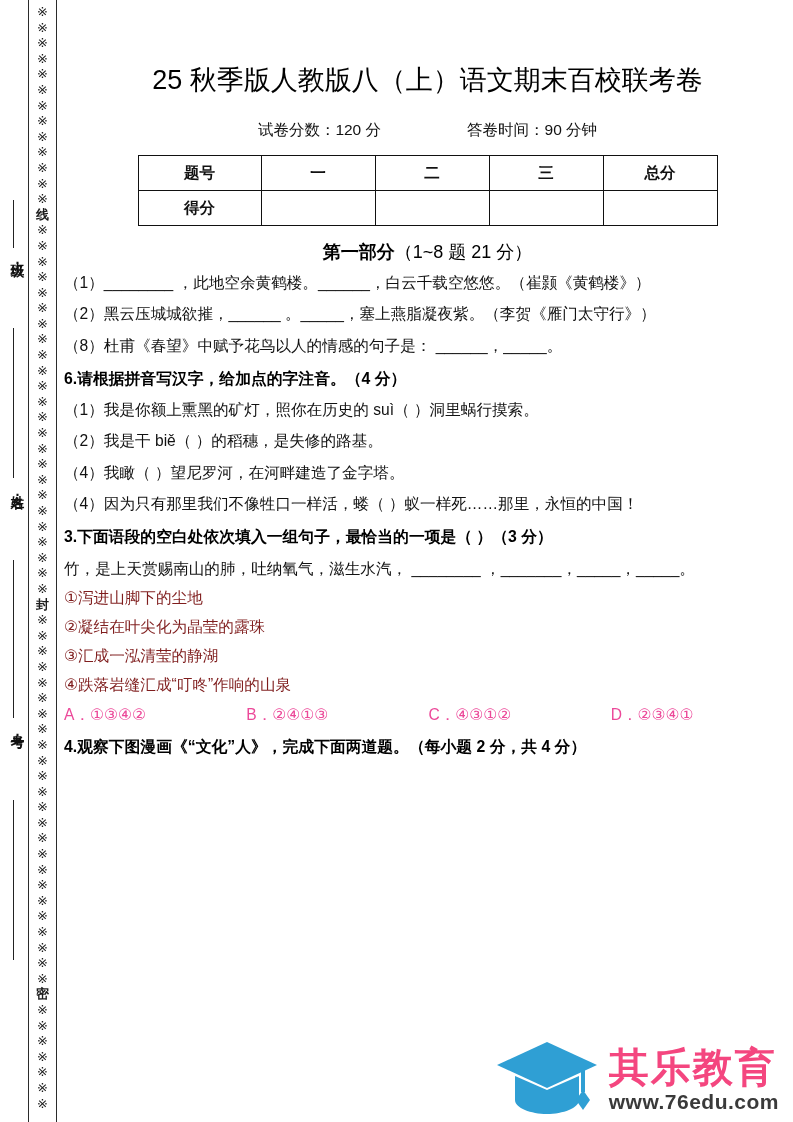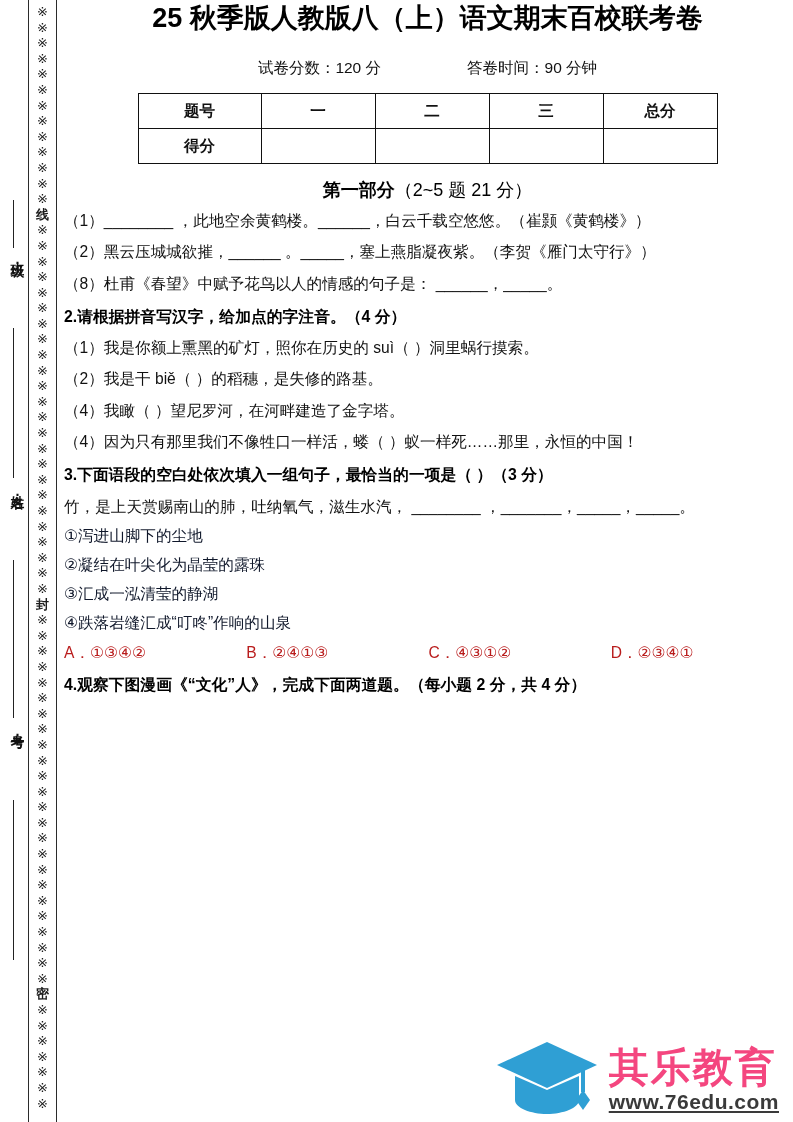--- a/index.html
+++ b/index.html
@@ -79,23 +79,24 @@
   #content {
     position: absolute;
     left: 62px;
     top: 0;
     width: 731px;
     height: 1122px;
   }
 
   .title {
     margin: 0;
+    padding-top: 62px;
     text-align: center;
     font-size: 27px;
-    font-weight: bold;
+    font-weight: normal;
     letter-spacing: 0px;
     color: #000;
     white-space: nowrap;
   }
 
   .meta-row {
     margin-top: 22px;
     display: flex;
     justify-content: center;
     gap: 86px;
@@ -141,28 +142,28 @@
     font-size: 15.6px;
     line-height: 1.62;
     color: #111;
     padding-left: 2px;
     text-align: justify;
   }
   .opt-line {
     margin: 5px 0 0 0;
     font-size: 15.6px;
     line-height: 1.55;
-    color: #0f172a;
+    color: #7f1d1d;
     padding-left: 2px;
   }
   .answers-row {
     margin: 7px 0 0 0;
     display: flex;
     font-size: 15.6px;
-    color: #b91c1c;
+    color: #ec4899;
     padding-left: 2px;
   }
   .answers-row .ans { width: 25%; }
 
   
   #logo {
     position: absolute;
     right: 14px;
     bottom: 6px;
     display: flex;
@@ -301,28 +302,28 @@
         <td class="head-label">得分</td>
         <td class="blank"></td>
         <td class="blank"></td>
         <td class="blank"></td>
         <td class="blank"></td>
       </tr>
     </tbody>
       </table>
 
     <div class="part-header">
-      <span class="bold">第一部分</span><span>（2~5 题    21 分）</span>
+      <span class="bold">第一部分</span><span>（1~8 题    21 分）</span>
     </div>
 
     <p class="q-body">（1）________ ，此地空余黄鹤楼。______，白云千载空悠悠。（崔颢《黄鹤楼》）</p>
     <p class="q-body">（2）黑云压城城欲摧，______ 。_____，塞上燕脂凝夜紫。（李贺《雁门太守行》）</p>
     <p class="q-body">（8）杜甫《春望》中赋予花鸟以人的情感的句子是： ______，_____。</p>
 
-    <p class="q-title">2.请根据拼音写汉字，给加点的字注音。（4 分）</p>
+    <p class="q-title">6.请根据拼音写汉字，给加点的字注音。（4 分）</p>
     <p class="q-body">（1）我是你额上熏黑的矿灯，照你在历史的 suì（            ）洞里蜗行摸索。</p>
     <p class="q-body">（2）我是干 biě（            ）的稻穗，是失修的路基。</p>
     <p class="q-body">（4）我瞰（        ）望尼罗河，在河畔建造了金字塔。</p>
     <p class="q-body">（4）因为只有那里我们不像牲口一样活，蝼（        ）蚁一样死……那里，永恒的中国！</p>
 
     <p class="q-title">3.下面语段的空白处依次填入一组句子，最恰当的一项是（  ）（3 分）</p>
     <p class="q-body">竹，是上天赏赐南山的肺，吐纳氧气，滋生水汽， ________ ，_______，_____，_____。</p>
     <p class="opt-line">①泻进山脚下的尘地</p>
     <p class="opt-line">②凝结在叶尖化为晶莹的露珠</p>
     <p class="opt-line">③汇成一泓清莹的静湖</p>
@@ -341,17 +342,17 @@
   <div id="logo">
     <svg id="cap-icon" viewBox="0 0 104 80">
       <polygon points="52,6 102,29 52,52 2,29" fill="#2f9fd4"></polygon>
       <path d="M20,40 L20,64 C20,72 36,78 52,78 C68,78 84,72 84,64 L84,40 L52,54 Z" fill="#2f9fd4"></path>
       <rect x="86" y="30" width="4" height="26" fill="#2f9fd4"></rect>
       <polygon points="88,54 95,64 81,64" fill="#2f9fd4"></polygon>
       <polygon points="88,74 95,64 81,64" fill="#2f9fd4"></polygon>
     </svg>
     <div class="logo-text-wrap">
       <div class="logo-name" style="color:#f4467f;">其乐教育</div>
-      <div class="logo-url" style="color:#3a3a3a;text-decoration:underline;">www.76edu.com</div>
+      <div class="logo-url" style="color:#3a3a3a;">www.76edu.com</div>
     </div>
   </div>
 
 </div>
 
 </body></html>

